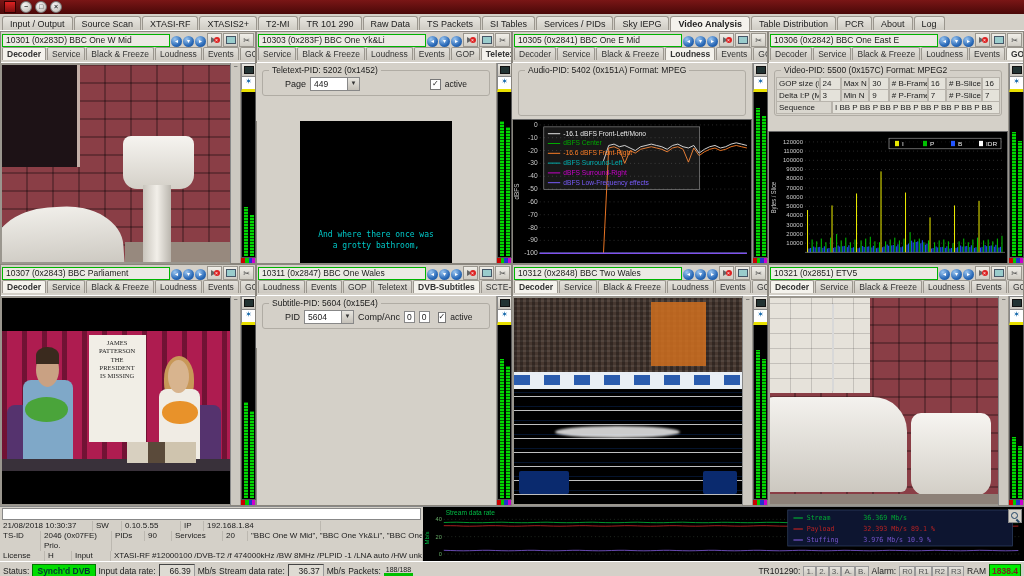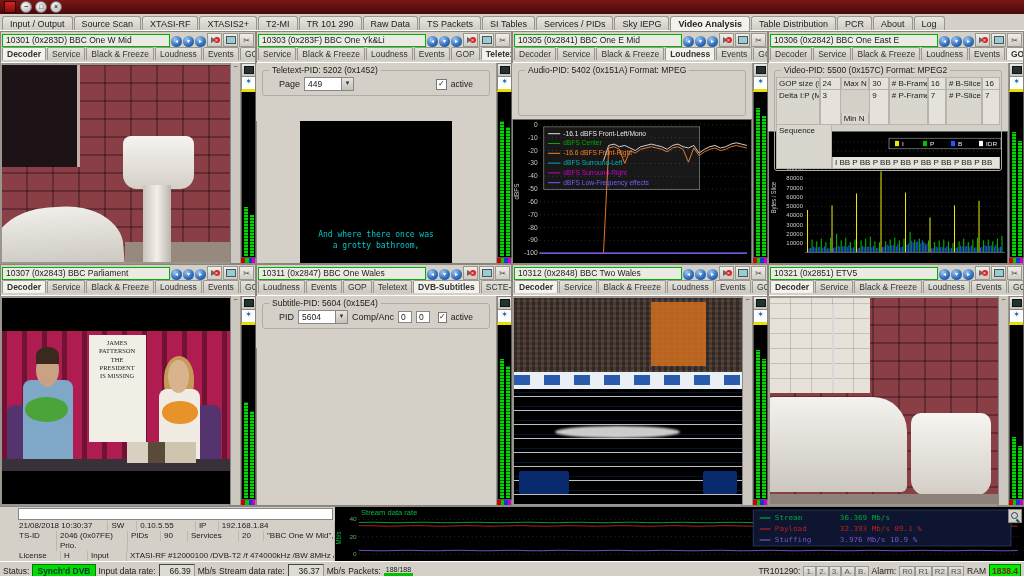--- a/index.html
+++ b/index.html
@@ -49,21 +49,21 @@
   .meter{width:15px;flex:none;display:flex;flex-direction:column;background:#d4d0c8;border-left:1px solid #9a968e;}
   .m-ico1{height:12px;background:linear-gradient(#e8e6e0,#c8c4bc);border:1px solid #888;display:flex;align-items:center;justify-content:center;}
   .m-ico1 i{width:8px;height:6px;background:#233;border:1px solid #111;}
   .m-ico2{height:12px;background:#fff;border:1px solid #888;border-top:none;color:#16a;font-size:8px;line-height:10px;text-align:center;border-bottom:3px solid #e8e000;}
   .m-vu{flex:1;background:#000;position:relative;border:1px solid #555;border-top:none;}
   .m-vu i{position:absolute;bottom:1px;width:4px;
           background:repeating-linear-gradient(0deg,#00d800 0 2px,#005800 2px 3px);}
   .m-rgb{height:6px;background:linear-gradient(90deg,#c00 0 25%,#0c0 25% 50%,#23c 50% 75%,#c0c 75%);}
   
   .form{background:#d4d0c8;padding:4px 6px 2px;position:relative;}
-  .group{border:1px solid #b0aca4;border-radius:3px;padding:6px 16px 4px;position:relative;margin-top:3px;}
+  .group{border:1px solid #b0aca4;border-radius:3px;padding:6px 22px 4px;position:relative;margin-top:3px;}
   .grouplab{position:absolute;top:-6px;left:6px;background:#d4d0c8;padding:0 3px;font-size:8.5px;white-space:nowrap;}
   .frow{display:flex;align-items:center;gap:4px;}
   .combo{display:flex;border:1px solid #888;background:#fff;height:12px;align-items:center;}
   .combo b{font-weight:normal;padding:0 3px;min-width:30px;font-size:8.5px;}
   .combo i{width:11px;height:100%;background:linear-gradient(#e8e6e0,#c4c0b8);border-left:1px solid #888;
            font-style:normal;font-size:6px;line-height:11px;text-align:center;color:#333;}
   .numbox{width:16px;height:10px;border:1px solid #888;background:#fff;font-size:8.5px;padding:0 2px;line-height:10px;}
   .chk{width:9px;height:9px;border:1px solid #777;background:#fff;font-size:8px;line-height:8px;text-align:center;color:#222;}
   .chklab{font-size:8.5px;}
   .spacer{flex:1;}
@@ -77,21 +77,21 @@
   .subscreen div{color:#00c400;font-family:"DejaVu Sans Mono",monospace;font-size:8.5px;text-align:center;}
   .chart{flex:1;background:#000;min-height:0;border:1px solid #666;}
   
   .goptable{margin-top:2px;}
   .gtr{display:flex;}
   .gtd{border:1px solid #b8b4ac;border-top:none;padding:1px 2px;font-size:8px;white-space:nowrap;overflow:hidden;background:#d9d6ce;}
   .gtr:first-child .gtd{border-top:1px solid #b8b4ac;}
   .gtd.val{background:#e4e2da;}
   
   .infoarea{height:54px;display:flex;position:relative;border-top:1px solid #888;}
-  .info-left{width:319px;display:flex;flex-direction:column;padding-left:16px;}
+  .info-left{width:423px;display:flex;flex-direction:column;}
   .cmdinput{height:10px;margin:1px 2px;border:1px solid #888;background:#fff;font-size:8px;padding:0 2px;}
   .itr{display:flex;}
   .itd{border-right:1px solid #bcb8b0;padding:0 3px;font-size:8px;line-height:10px;white-space:nowrap;overflow:hidden;}
   .stream-wrap{flex:1;background:#000;position:relative;}
   .maglens{position:absolute;right:2px;top:2px;width:12px;height:12px;background:#d4d0c8;border:1px solid #888;}
   .maglens i{position:absolute;left:2px;top:2px;width:5px;height:5px;border:1.5px solid #246;border-radius:50%;}
   .maglens b{position:absolute;right:1px;bottom:1px;width:4px;height:1.5px;background:#246;transform:rotate(45deg);}
   
   .statusbar{height:17px;background:#d4d0c8;border-top:1px solid #fff;display:flex;align-items:center;
              padding:0 3px;gap:3px;font-size:8.5px;white-space:nowrap;}
@@ -412,30 +412,30 @@
                     <span class="gtd" style="width: 30px;">Max N</span>
                     <span class="gtd val" style="width: 18px;">30</span>
                     <span class="gtd" style="width: 44px;"># B-Frames</span>
                     <span class="gtd val" style="width: 16px;">16</span>
                     <span class="gtd" style="width: 40px;"># B-Slices</span>
                     <span class="gtd val" style="width: 16px;">16</span>
                   </div>
                   <div class="gtr">
                     <span class="gtd" style="width: 50px;">Delta I:P (M)</span>
                     <span class="gtd val" style="width: 20px;">3</span>
-                    <span class="gtd" style="width: 30px; margin-top: 23px;">Min N</span>
+                    <span class="gtd" style="width: 30px;">Min N</span>
                     <span class="gtd val" style="width: 18px;">9</span>
                     <span class="gtd" style="width: 44px;"># P-Frames</span>
                     <span class="gtd val" style="width: 16px;">7</span>
                     <span class="gtd" style="width: 40px;"># P-Slices</span>
                     <span class="gtd val" style="width: 16px;">7</span>
                   </div>
                   <div class="gtr">
                     <span class="gtd" style="width: 50px;">Sequence</span>
-                    <span class="gtd val" style="flex: 1 1 0%; margin-top: 32px;">I BB P BB P BB P BB P BB P BB P BB P BB</span>
+                    <span class="gtd val" style="flex: 1 1 0%;">I BB P BB P BB P BB P BB P BB P BB P BB</span>
                   </div>
                 </div>
               </div>
             </div>
             <div class="chart"><svg width="100%" height="100%" viewBox="0 0 238 148" preserveAspectRatio="none">
                 <line x1="36" y1="125.6" x2="236" y2="125.6" stroke="#555" stroke-width="0.5" stroke-dasharray="1 3"></line>
                 <text x="34" y="127.6" fill="#ccc" font-size="6" text-anchor="end" font-family="Liberation Sans,sans-serif">10000</text>
                 <line x1="36" y1="115.2" x2="236" y2="115.2" stroke="#555" stroke-width="0.5" stroke-dasharray="1 3"></line>
                 <text x="34" y="117.2" fill="#ccc" font-size="6" text-anchor="end" font-family="Liberation Sans,sans-serif">20000</text>
                 <line x1="36" y1="104.8" x2="236" y2="104.8" stroke="#555" stroke-width="0.5" stroke-dasharray="1 3"></line>

